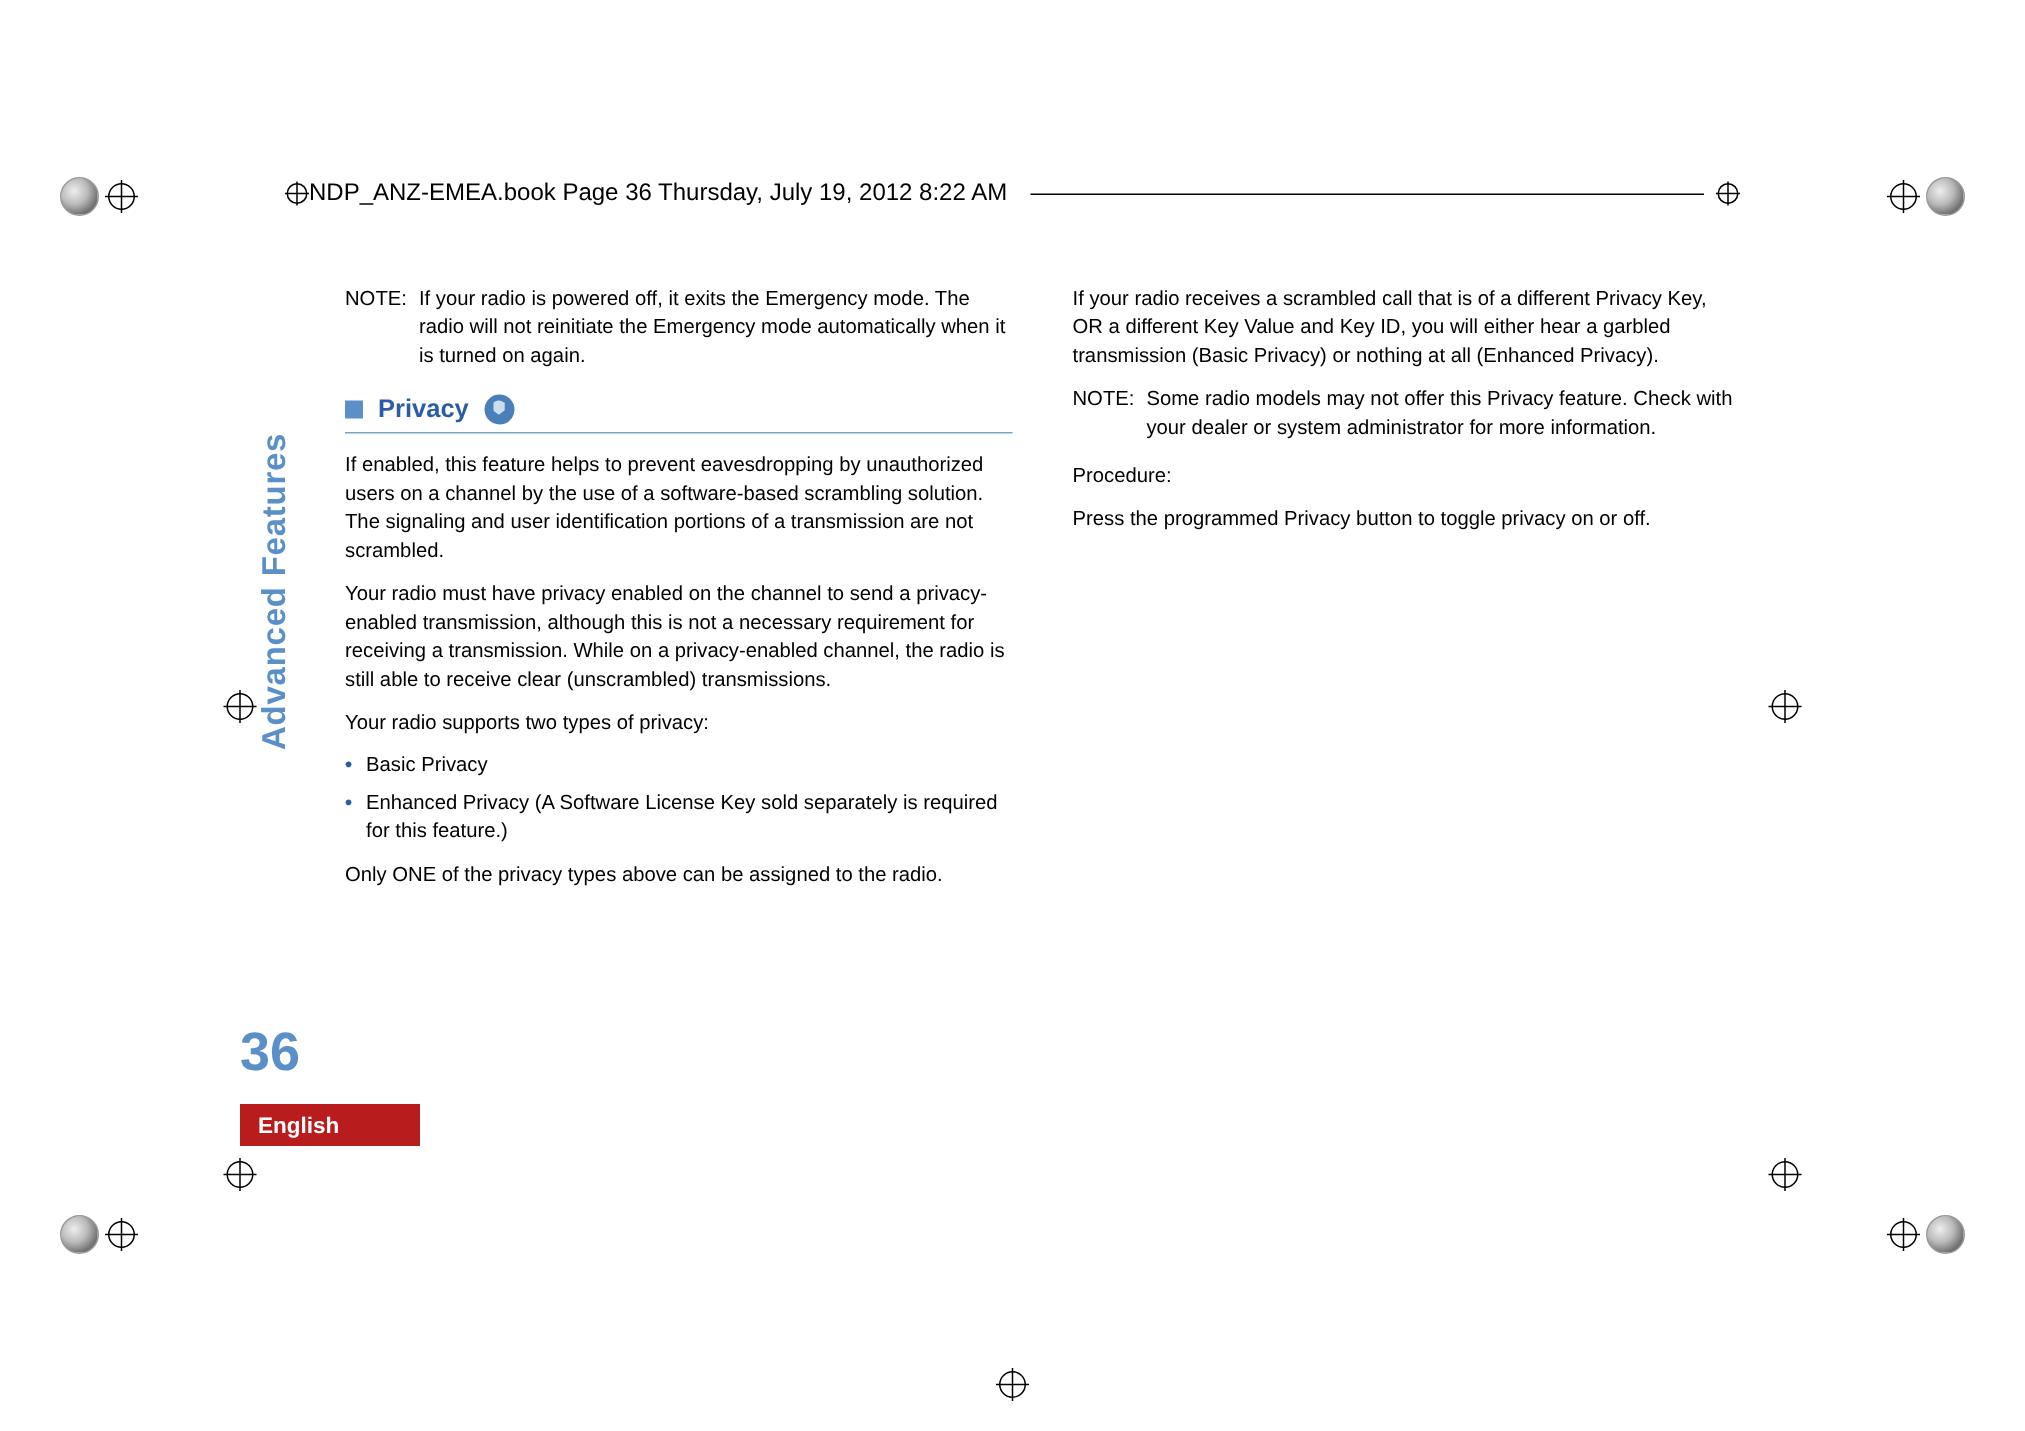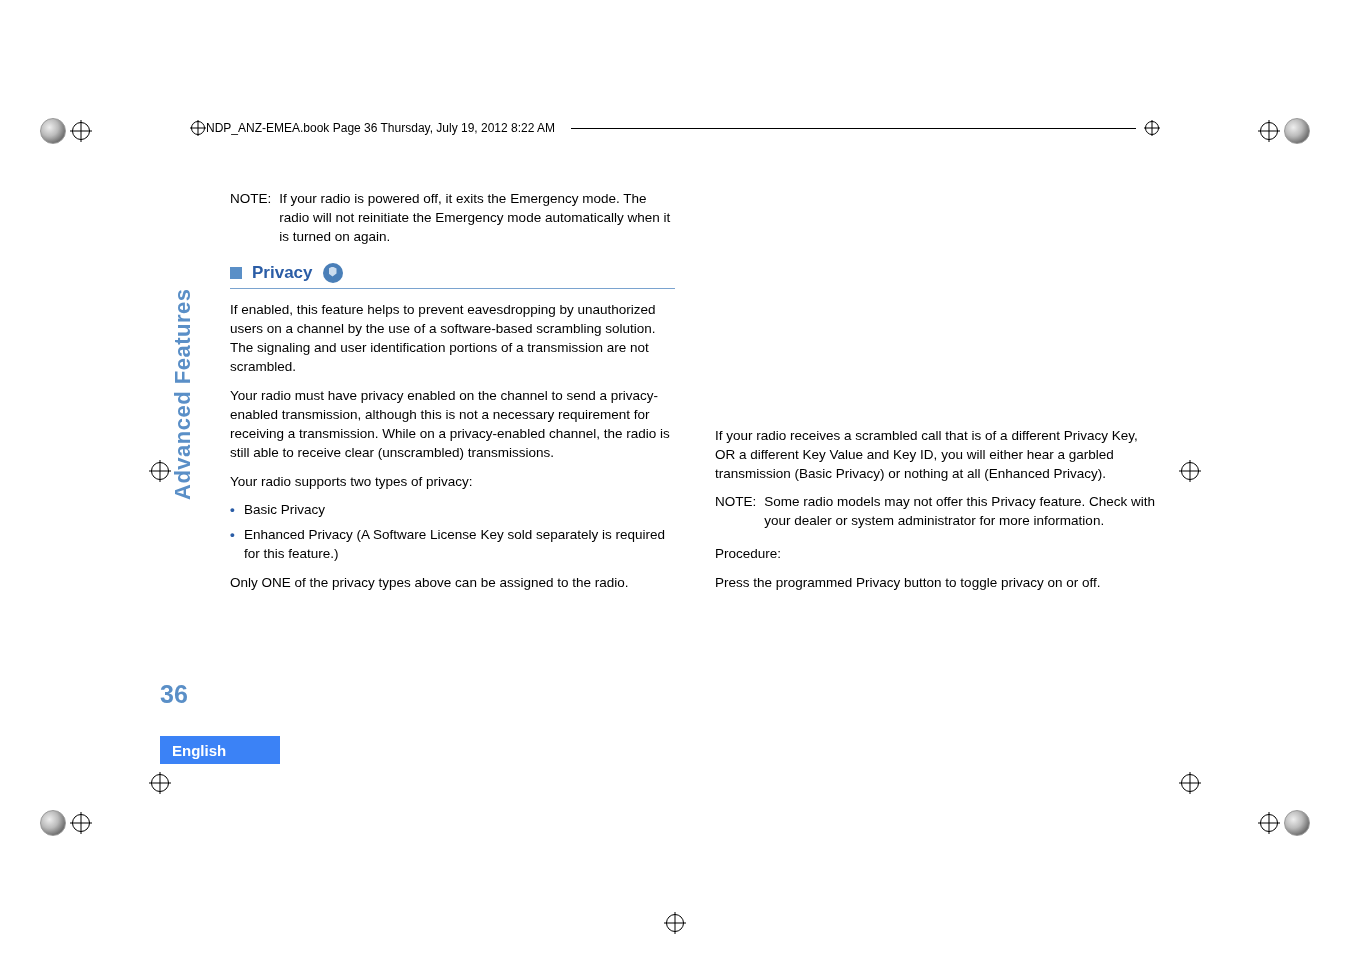--- a/index.html
+++ b/index.html
@@ -62,21 +62,21 @@
   .header-line .hl-cross::before { content:""; position:absolute; left:50%; top:0; width:1px; height:100%; background:#000; transform:translateX(-50%);}
   .header-line .hl-cross::after  { content:""; position:absolute; top:50%; left:0; height:1px; width:100%; background:#000; transform:translateY(-50%);}
   .header-line .hl-cross .ring { position:absolute; inset:1px; border:1px solid #000; border-radius:50%; }
   .header-line .rule {
     flex: 1;
     height: 1px;
     background: #000;
     margin: 0 8px;
   }
   .header-line .text {
-    font-size: 12px;
+    font-size: 16px;
     color: #000;
     white-space: nowrap;
     margin-right: 8px;
   }
 
   .page {
     position: absolute;
     top: 160px;
     left: 190px;
     right: 190px;
@@ -91,47 +91,46 @@
     transform-origin: left top;
     font-size: 22px;
     font-weight: bold;
     color: #5a8fc7;
     letter-spacing: 0.5px;
   }
   .page-number {
     position: absolute;
     left: -30px;
     top: 520px;
-    font-size: 25px;
+    font-size: 36px;
     font-weight: bold;
     color: #5a8fc7;
   }
   .lang-block {
     position: absolute;
     left: -30px;
     top: 576px;
     width: 120px;
     height: 28px;
-    background: #3b82f6;
+    background: #b91c1c;
     color: #fff;
     font-weight: bold;
     font-size: 15px;
     display: flex;
     align-items: center;
     padding-left: 12px;
   }
 
   .columns {
     position: absolute;
     left: 40px;
     right: 0;
     top: 30px;
     display: flex;
     gap: 40px;
-    align-items: flex-end;
   }
   .col {
     flex: 1;
     font-size: 13.5px;
     line-height: 1.4;
     color: #000;
   }
   .col p { margin-bottom: 10px; }
 
   .note-row { display: flex; gap: 8px; margin-bottom: 14px; }

